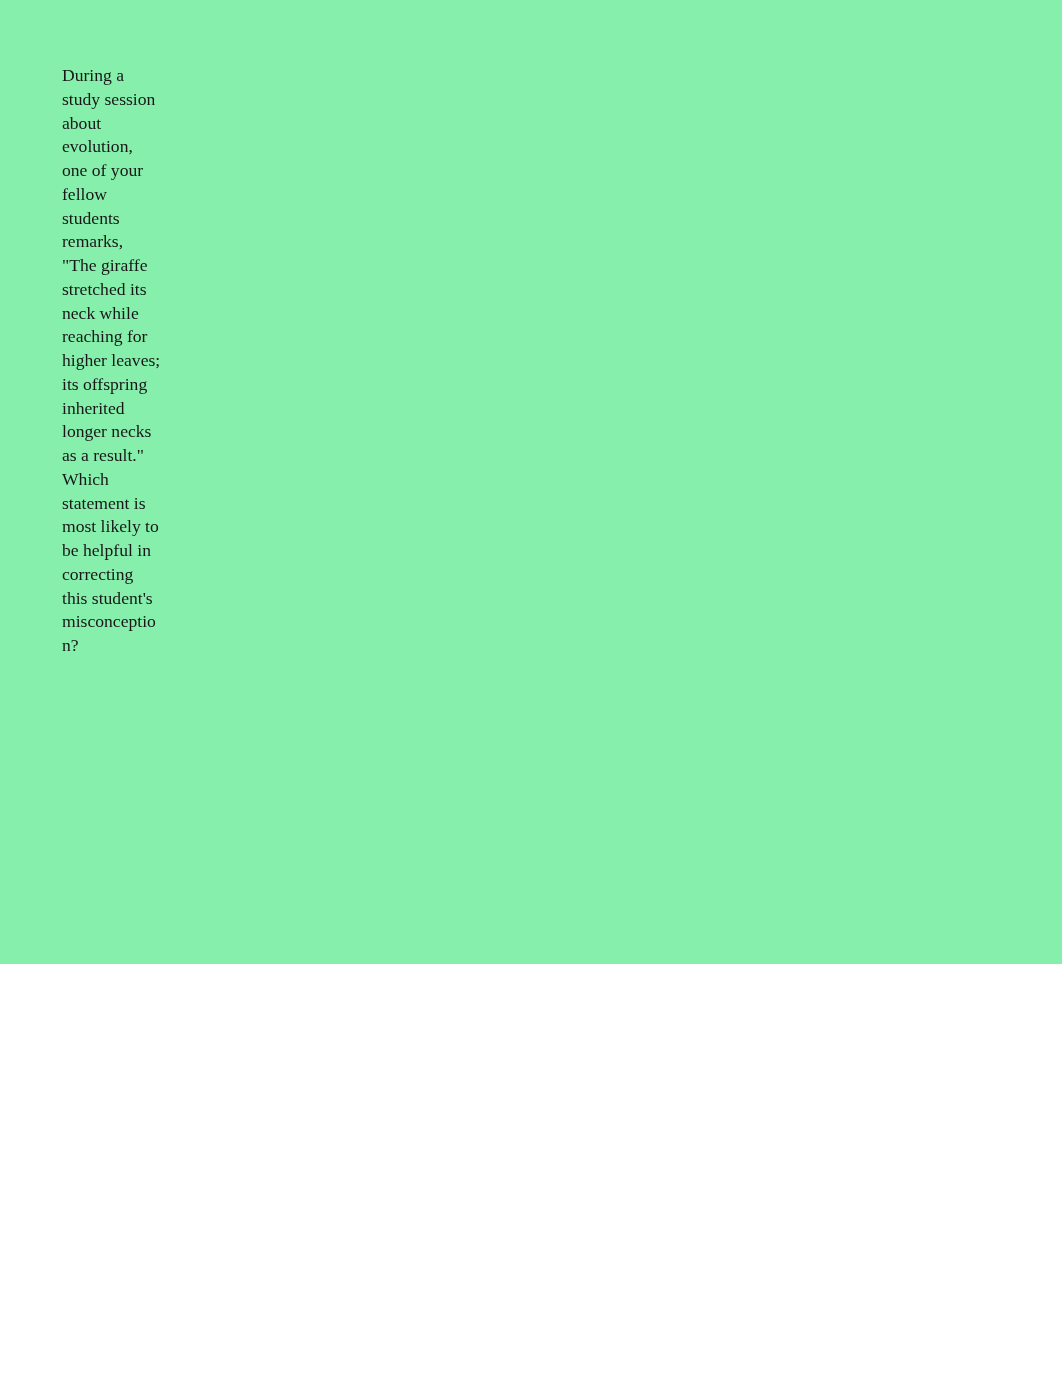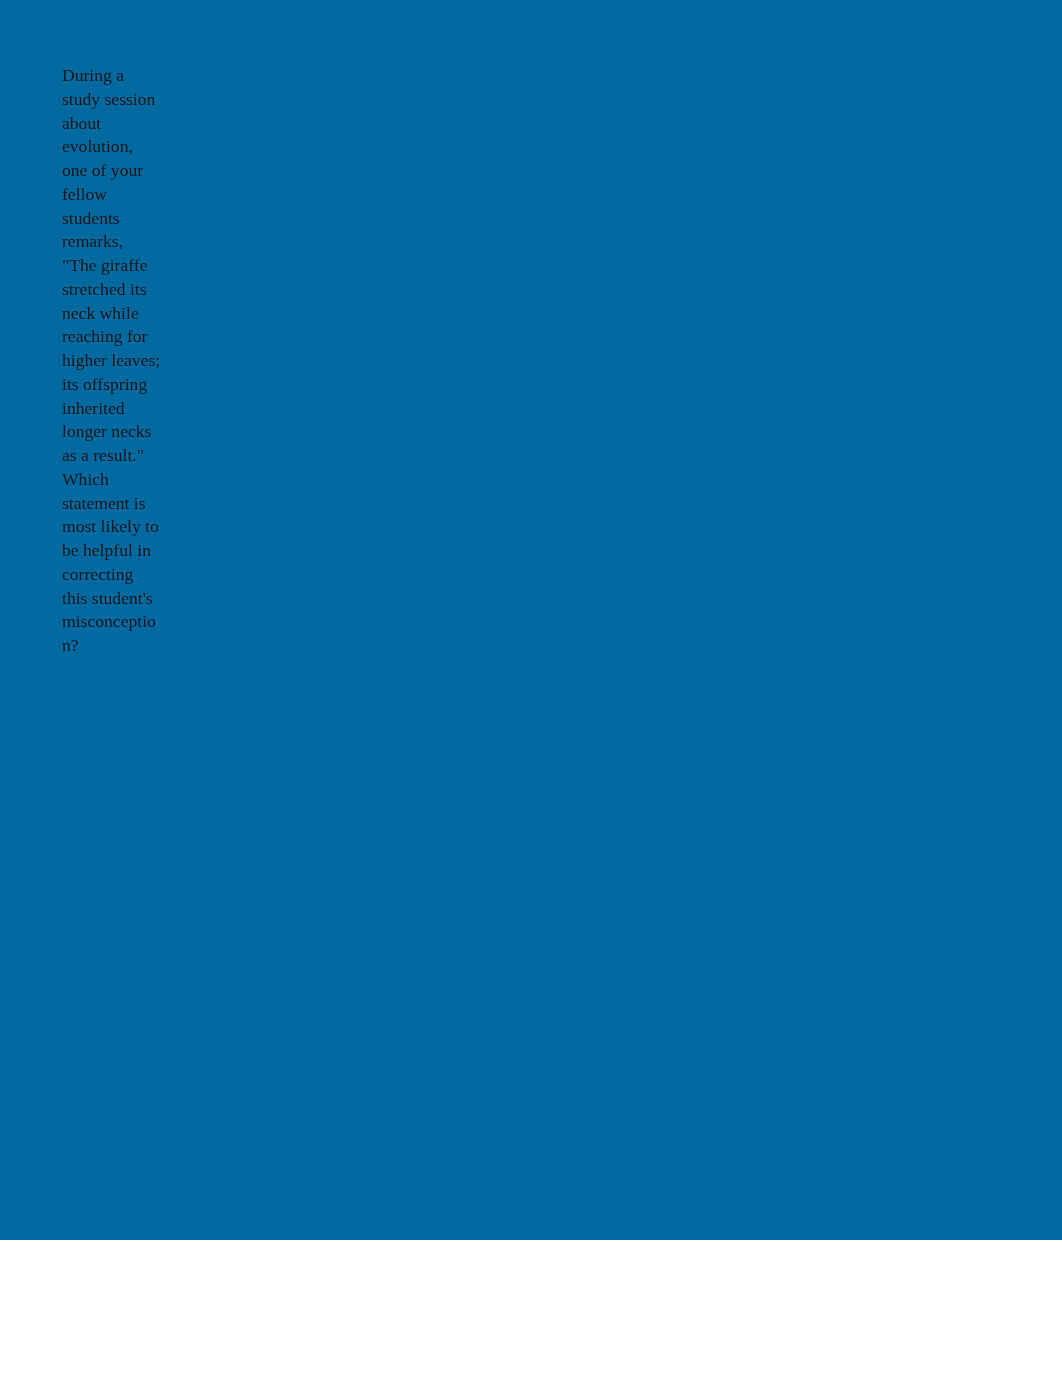--- a/index.html
+++ b/index.html
@@ -18,22 +18,22 @@
     color: #171717;
     -webkit-font-smoothing: antialiased;
   }
 
   
   .page {
     position: absolute;
     left: 0;
     top: 0;
     width: 1062px;
-    height: 1240px;
-    background: #0369a1;
+    height: 964px;
+    background: #86efac;
   }
 
   
   .question-block {
     position: absolute;
     left: 62px;
     top: 64px;
     width: 99px;
     font-size: 17.6px;
     line-height: 23.75px;

